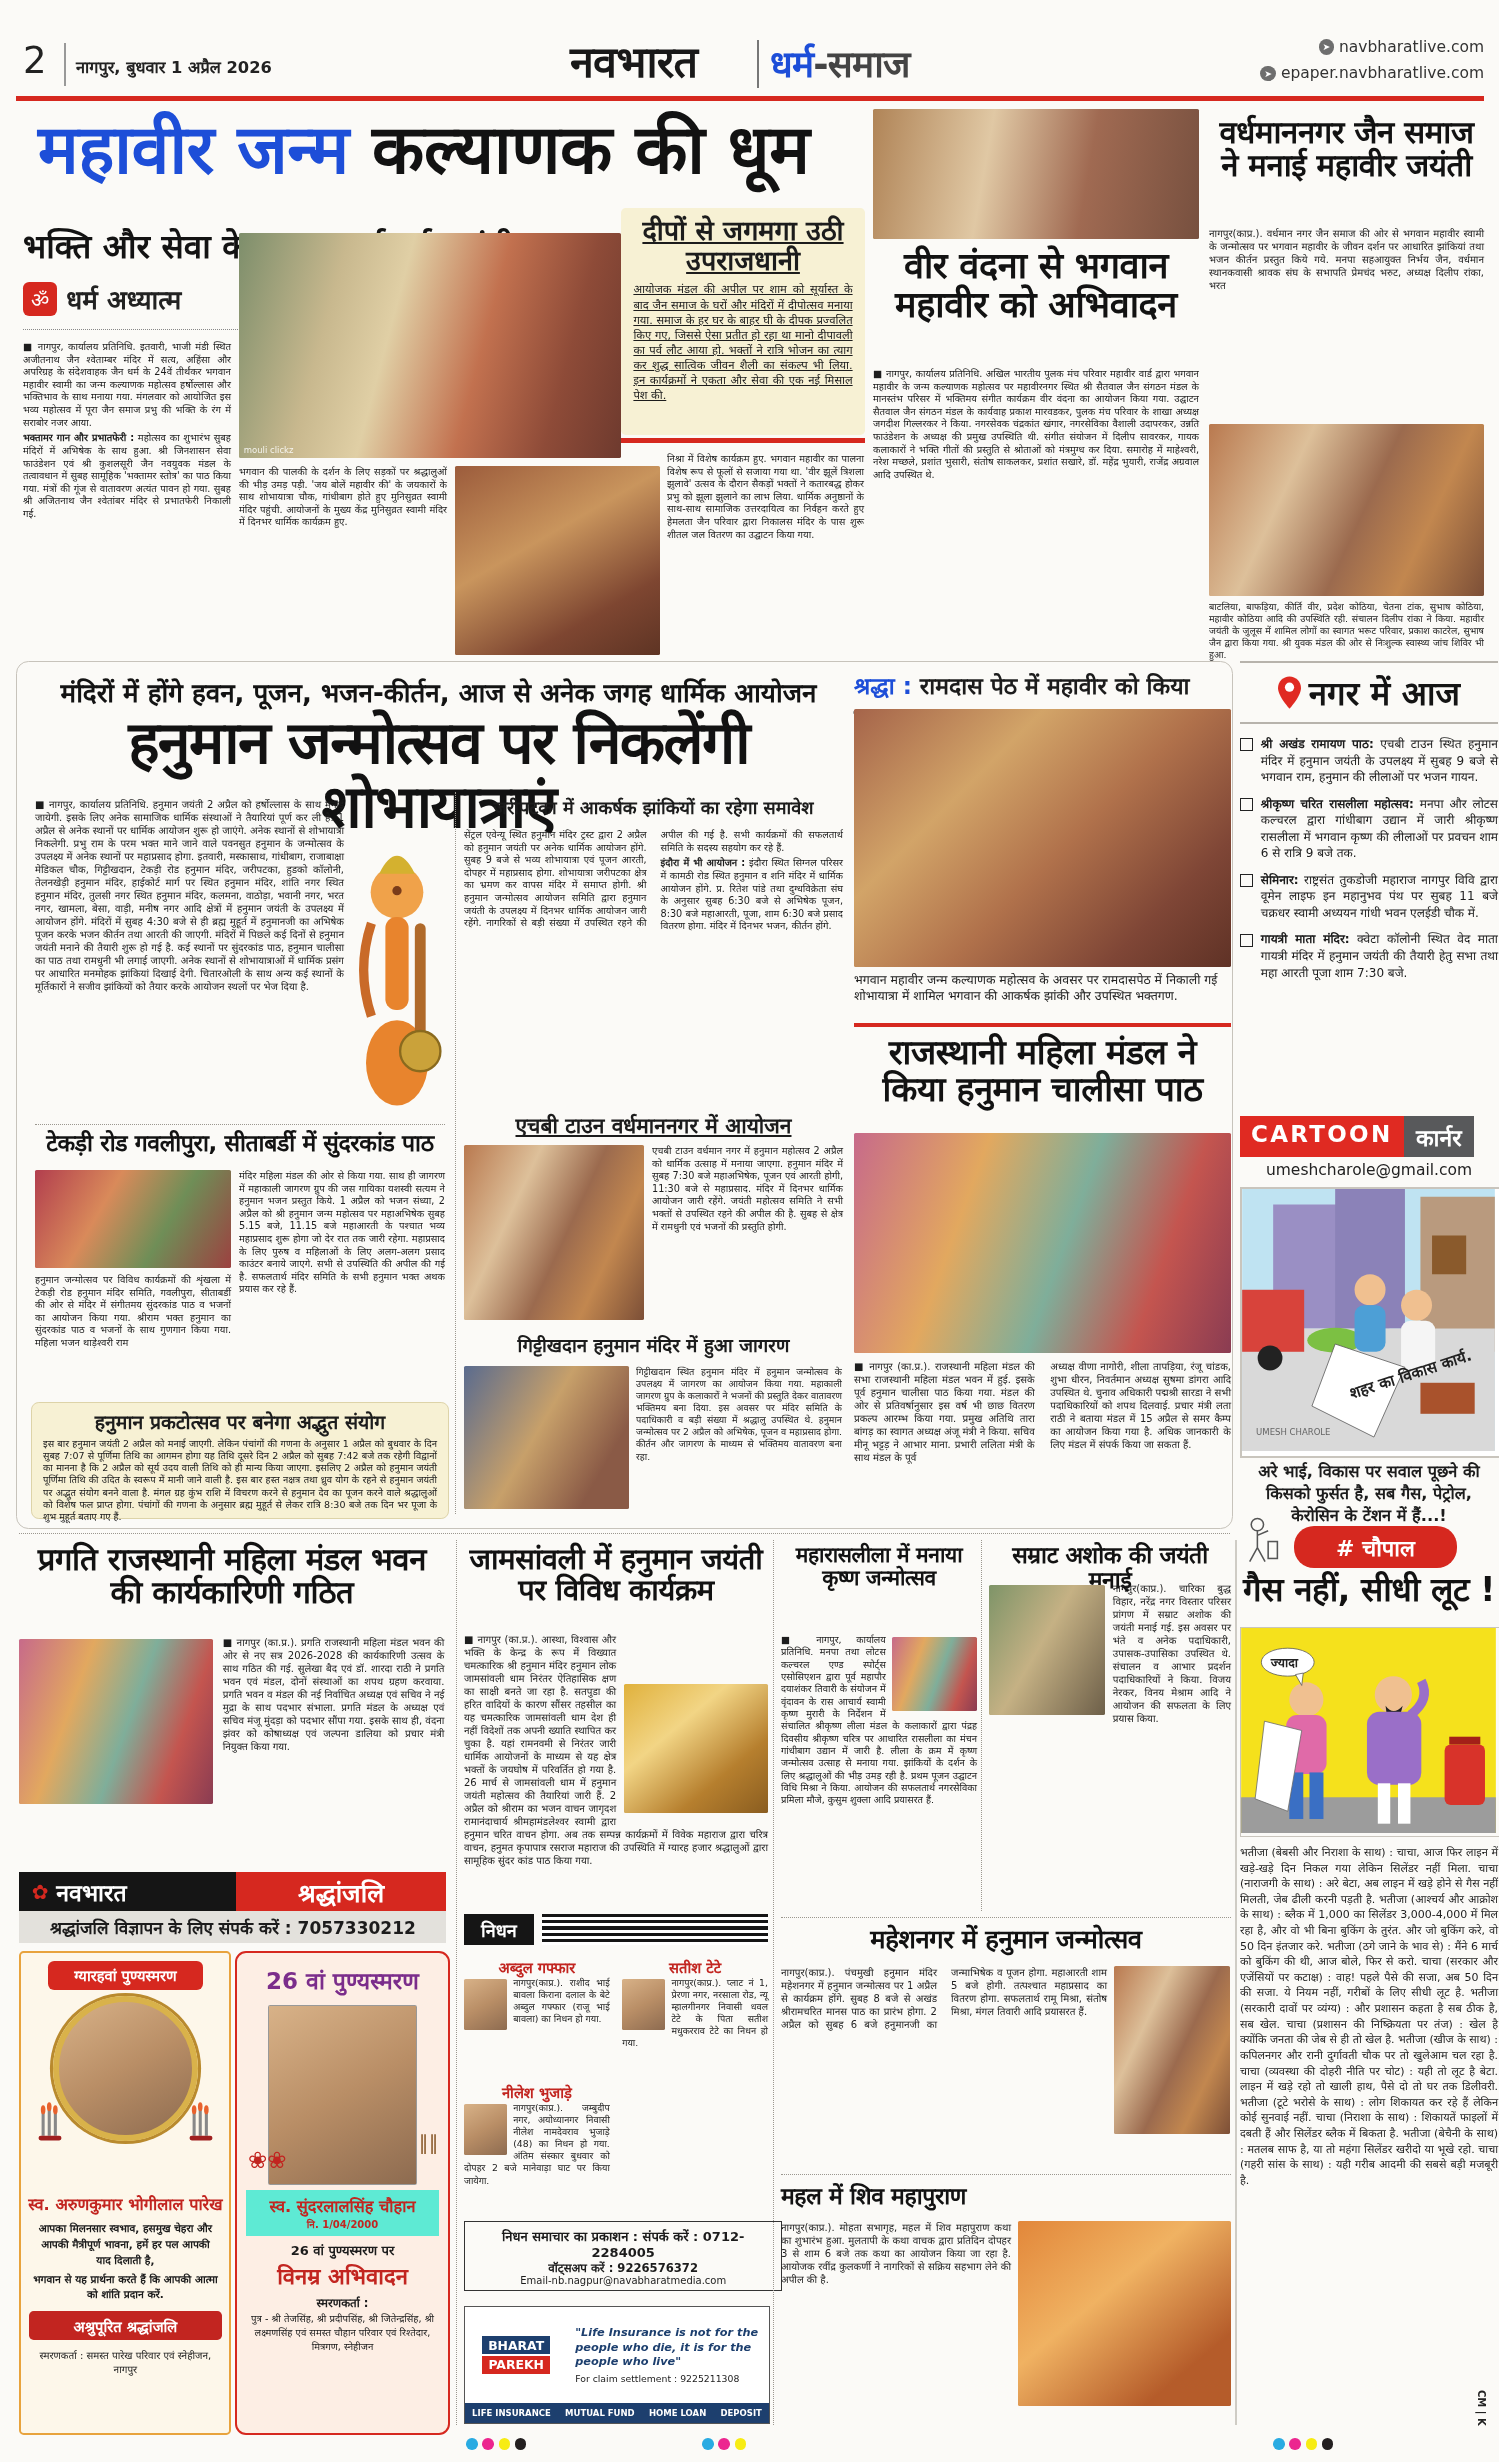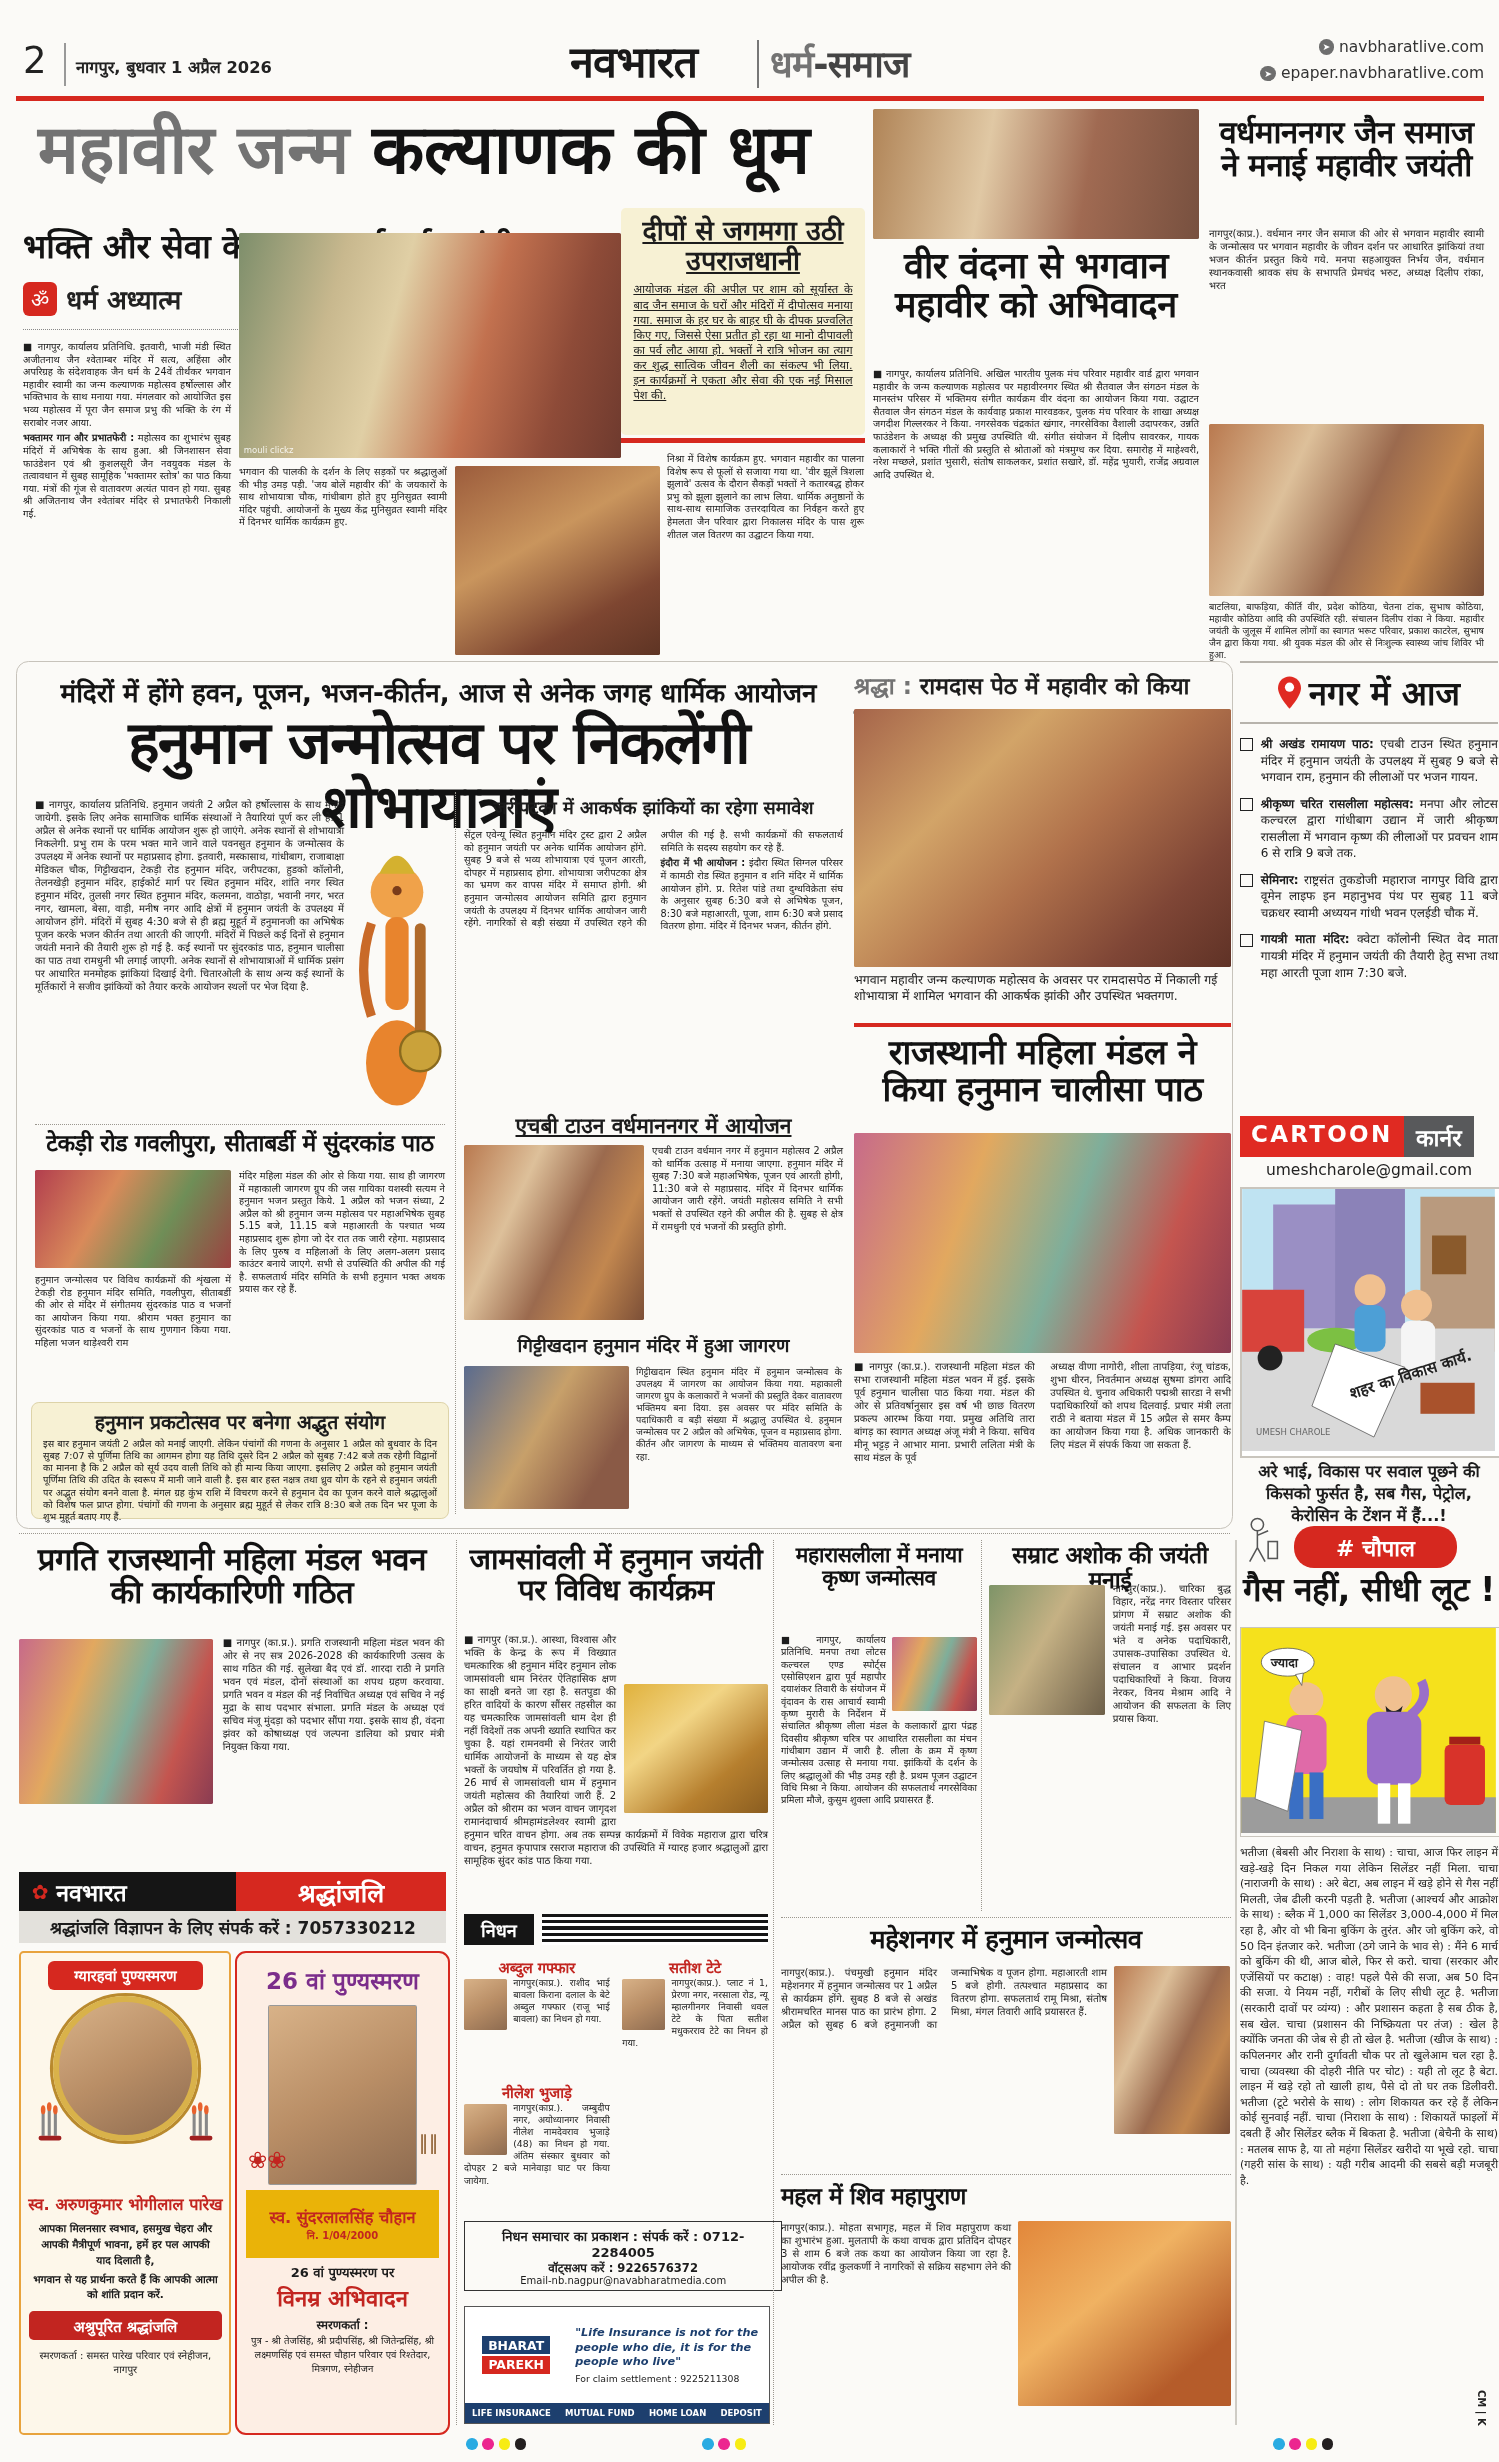--- a/index.html
+++ b/index.html
@@ -4,21 +4,21 @@
 <style>
   html,body{margin:0;padding:0;background:#e9e7e2;font-family:"DejaVu Sans","Liberation Sans",sans-serif;}
   #page{position:relative;width:1499px;height:2462px;background:#fbfaf7;overflow:hidden;color:#1c1c1c;}
   .abs{position:absolute;}
   .b{font-weight:700;}
   .c{text-align:center;}
   .j{text-align:justify;}
   .body{font-size:9.7px;line-height:1.3;color:#1d1d1d;text-align:justify;}
   .body p{margin:0 0 3.1px 0;}
   .hl{font-weight:700;color:#121212;line-height:1.08;letter-spacing:-0.4px;}
-  .red{color:#737373;}
+  .red{color:#1d4ed8;}
   .rule-red{background:#d6281f;}
   .rule-gray{background:#b7b3ac;}
   .dotv{border-left:1.6px dotted #9b978f;}
   .doth{border-top:1.6px dotted #9b978f;}
   .cream{background:#f7f1d4;}
   .box-round{border:1.6px solid #c7c3bb;border-radius:12.4px;}
   .photo{border-radius:1.6px;}
   .ph-proc{background:linear-gradient(105deg,#7d8e6b,#c8b88e 25%,#e0cfa5 40%,#c2714f 62%,#8e4b38 82%,#6e3a2e);}
   .ph-temple{background:linear-gradient(150deg,#9c5c3c,#c9955d 40%,#7e4631 75%,#5e3424);}
   .ph-stage{background:linear-gradient(100deg,#b08457,#e0c8a4 35%,#a06a52 65%,#77503f);}
@@ -249,21 +249,21 @@
     <div class="c" style="font-size:10.5px;font-weight:600;padding:1.6px 11px;line-height:1.5;">भगवान से यह प्रार्थना करते हैं कि आपकी आत्मा को शांति प्रदान करें.</div>
     <div class="b c" style="background:#c22520;color:#fff;font-size:14.7px;padding:4.7px 0;margin:6.2px 7.8px;border-radius:4.7px;">अश्रुपूरित श्रद्धांजलि</div>
     <div class="c" style="font-size:10px;padding:1.6px 9.3px;">स्मरणकर्ता : समस्त पारेख परिवार एवं स्नेहीजन, नागपुर</div>
   </div>
 
   <div class="abs" style="left:235px;top:1951px;width:211px;height:480px;border:2.3px solid #d6281f;background:#fdeee4;border-radius:11px;">
     <div class="b c" style="color:#7b2d8b;font-size:23px;margin-top:11px;">26 वां पुण्यस्मरण</div>
     <div class="photo ph-sepia" style="width:147px;height:178px;margin:9.3px auto 4.7px;border:1.6px solid #999;"></div>
     <div style="position:absolute;left:11px;top:194px;font-size:23px;color:#c22520;">❀❀</div>
     <div style="position:absolute;right:9.3px;top:178px;font-size:20px;color:#8a5a2c;">∥∥</div>
-    <div style="background:#eab308;margin:4.7px 9.3px;padding:16px 0;">
+    <div style="background:#5eead4;margin:4.7px 9.3px;padding:5px 0;">
       <div class="b c" style="color:#c22520;font-size:16.3px;">स्व. सुंदरलालसिंह चौहान</div>
       <div class="b c" style="color:#c22520;font-size:10px;">नि. 1/04/2000</div>
     </div>
     <div class="b c" style="font-size:13px;">26 वां पुण्यस्मरण पर</div>
     <div class="b c" style="color:#c22520;font-size:22px;margin:1.6px 0 4.7px;">विनम्र अभिवादन</div>
     <div class="b c" style="font-size:11.6px;">स्मरणकर्ता :</div>
     <div class="c" style="font-size:9.7px;padding:1.6px 11px;line-height:1.45;">पुत्र - श्री तेजसिंह, श्री प्रदीपसिंह, श्री जितेन्द्रसिंह, श्री लक्ष्मणसिंह एवं समस्त चौहान परिवार एवं रिश्तेदार, मित्रगण,  स्नेहीजन</div>
   </div>
 
   <div class="abs dotv" style="left:456px;top:1540px;height:885px;"></div>

